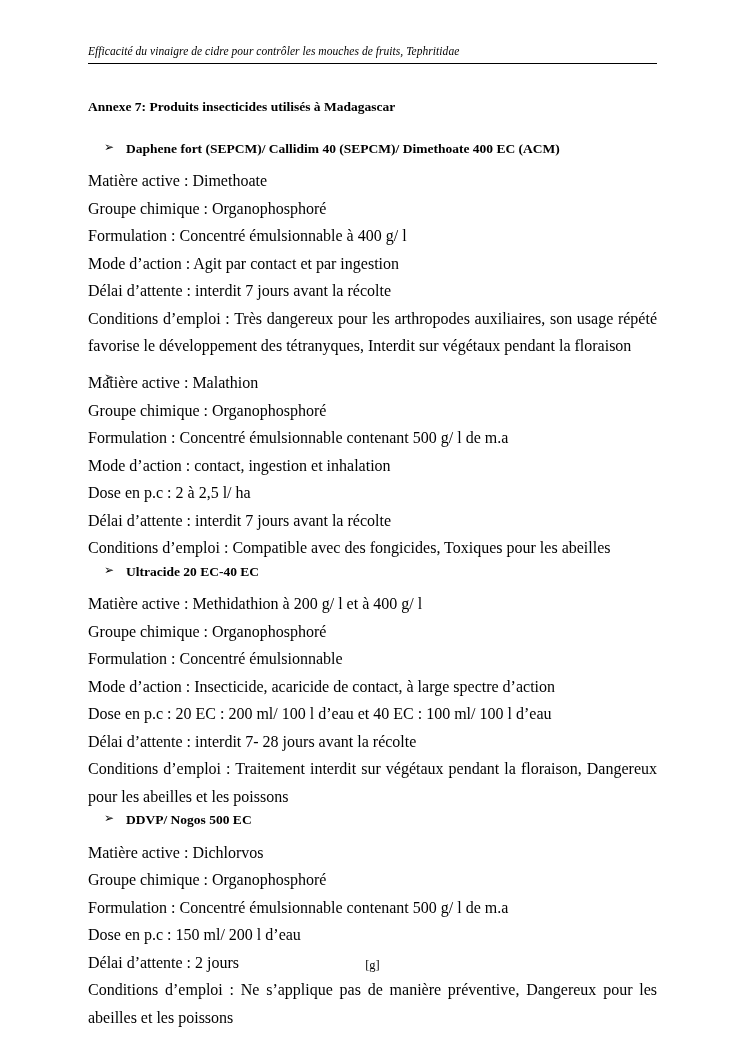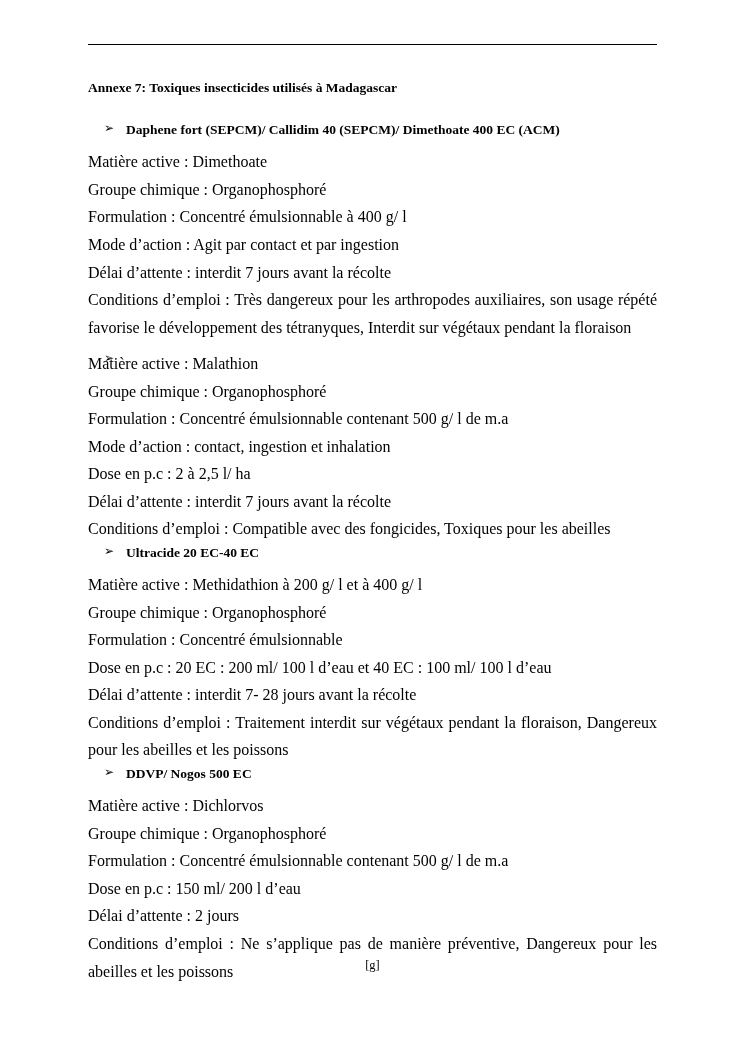--- a/index.html
+++ b/index.html
@@ -75,23 +75,24 @@
     bottom: 80px;
     text-align: center;
     font-size: 12.5px;
   }
 </style>
 </head>
 <body>
 
 <div class="page">
 
+  <div class="header">Efficacité du vinaigre de cidre pour contrôler les mouches de fruits, Tephritidae</div>
   <div class="header-rule"></div>
 
-  <h1 class="annexe-title">Annexe 7: Toxiques insecticides utilisés à Madagascar</h1>
+  <h1 class="annexe-title">Annexe 7: Produits insecticides utilisés à Madagascar</h1>
 
   <div class="product-block">
     <div class="product-head">
       <span class="bullet">➢</span>
       <span>Daphene fort (SEPCM)/ Callidim 40 (SEPCM)/ Dimethoate 400 EC (ACM)</span>
     </div>
     <p class="line">Matière active : Dimethoate</p>
     <p class="line">Groupe chimique : Organophosphoré</p>
     <p class="line">Formulation : Concentré émulsionnable à 400 g/ l</p>
     <p class="line">Mode d’action : Agit par contact et par ingestion</p>
@@ -113,20 +114,21 @@
   </div>
 
   <div class="product-block">
     <div class="product-head">
       <span class="bullet">➢</span>
       <span>Ultracide 20 EC-40 EC</span>
     </div>
     <p class="line">Matière active : Methidathion à 200 g/ l et à 400 g/ l</p>
     <p class="line">Groupe chimique : Organophosphoré</p>
     <p class="line">Formulation : Concentré émulsionnable</p>
+    <p class="line">Mode d’action : Insecticide, acaricide de contact, à large spectre d’action</p>
     <p class="line">Dose en p.c : 20 EC : 200 ml/ 100 l d’eau et 40 EC : 100 ml/ 100 l d’eau</p>
     <p class="line">Délai d’attente : interdit 7- 28 jours avant la récolte</p>
     <p class="line wrap">Conditions d’emploi : Traitement interdit sur végétaux pendant la floraison, Dangereux pour les abeilles et les poissons</p>
   </div>
 
   <div class="product-block">
     <div class="product-head">
       <span class="bullet">➢</span>
       <span>DDVP/ Nogos 500 EC</span>
     </div>

